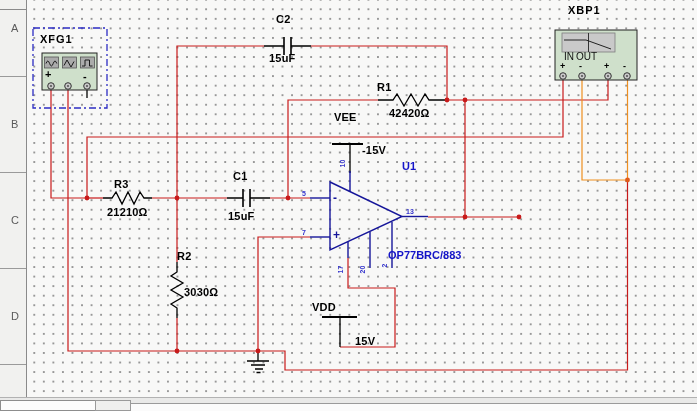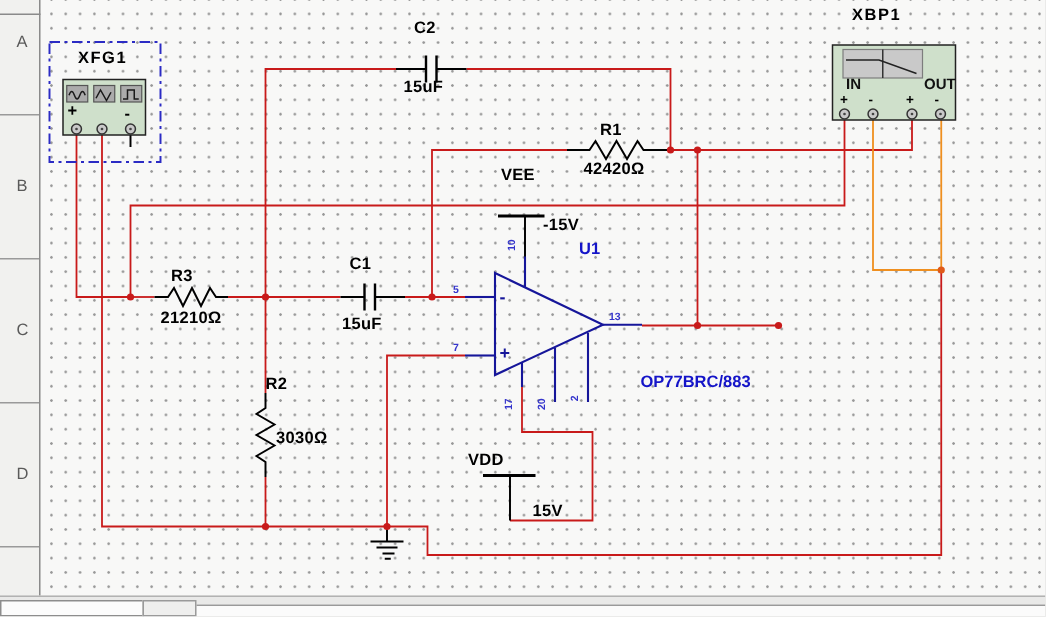--- a/index.html
+++ b/index.html
@@ -29,21 +29,21 @@
   .overlay{position:absolute;left:0;top:0;width:697px;height:411px;}
   
   .lbl{position:absolute;font-size:11px;font-weight:bold;color:#000;line-height:1;
        white-space:nowrap;letter-spacing:0.2px;}
   .blbl{position:absolute;font-size:11px;font-weight:bold;color:#1414c8;line-height:1;
         white-space:nowrap;}
   .pin{position:absolute;font-size:7px;font-weight:bold;color:#3535cc;line-height:1;}
   .pinrot{transform:rotate(-90deg);transform-origin:center center;width:12px;text-align:center;}
   .sgn{position:absolute;font-size:11px;font-weight:bold;color:#000;line-height:1;}
   .sgn2{position:absolute;font-size:9px;font-weight:bold;color:#000;line-height:1;}
-  .port{position:absolute;font-size:10px;font-weight:bold;color:#111;line-height:1;}
+  .port{position:absolute;font-size:10px;font-weight:normal;color:#111;line-height:1;}
   .opsgn{position:absolute;font-size:12px;font-weight:bold;color:#16169a;line-height:1;}
 </style>
 </head>
 <body>
 
 <div class="stage">
 
   <div class="canvas"></div>
 
   <div class="ruler">
@@ -181,49 +181,49 @@
         <circle cx="447" cy="100" r="2.4"></circle>
       <circle cx="465" cy="100" r="2.4"></circle>
         <circle cx="465" cy="217" r="2.4"></circle>
       <circle cx="519" cy="217" r="2.4"></circle>
         <circle cx="177" cy="351" r="2.4"></circle>
       <circle cx="258" cy="351" r="2.4"></circle>
       <circle cx="627.5" cy="180" r="2.4" fill="#e05a1a"></circle>
     </g>
   </svg>
 
-  <div class="lbl" style="left:52px;top:34px;letter-spacing:1px">XFG1</div>
+  <div class="lbl" style="left:40px;top:34px;letter-spacing:1px">XFG1</div>
   <div class="sgn" style="left:45px;top:69px">+</div>
   <div class="sgn" style="left:83px;top:71px">-</div>
 
   <div class="lbl" style="left:568px;top:5px;letter-spacing:1px">XBP1</div>
   <div class="port" style="left:564px;top:52px">IN</div>
-  <div class="port" style="left:616px;top:52px">OUT</div>
+  <div class="port" style="left:576px;top:52px">OUT</div>
   <div class="sgn2" style="left:560px;top:62px">+</div>
   <div class="sgn2" style="left:579px;top:62px">-</div>
   <div class="sgn2" style="left:604px;top:62px">+</div>
   <div class="sgn2" style="left:623px;top:62px">-</div>
 
   <div class="lbl" style="left:276px;top:14px">C2</div>
   <div class="lbl" style="left:269px;top:53px">15uF</div>
-  <div class="lbl" style="left:400px;top:82px">R1</div>
+  <div class="lbl" style="left:377px;top:82px">R1</div>
   <div class="lbl" style="left:389px;top:108px">42420Ω</div>
   <div class="lbl" style="left:114px;top:179px">R3</div>
   <div class="lbl" style="left:107px;top:207px">21210Ω</div>
   <div class="lbl" style="left:233px;top:171px">C1</div>
   <div class="lbl" style="left:228px;top:211px">15uF</div>
   <div class="lbl" style="left:177px;top:251px">R2</div>
   <div class="lbl" style="left:184px;top:287px">3030Ω</div>
   <div class="lbl" style="left:334px;top:112px">VEE</div>
   <div class="lbl" style="left:362px;top:145px">-15V</div>
   <div class="lbl" style="left:312px;top:302px">VDD</div>
   <div class="lbl" style="left:355px;top:336px">15V</div>
 
-  <div class="blbl" style="left:386px;top:161px">U1</div>
-  <div class="blbl" style="left:427px;top:250px">OP77BRC/883</div>
+  <div class="blbl" style="left:402px;top:161px">U1</div>
+  <div class="blbl" style="left:388px;top:250px">OP77BRC/883</div>
   <div class="opsgn" style="left:333px;top:192px">-</div>
   <div class="opsgn" style="left:333px;top:229px">+</div>
 
   <div class="pin" style="left:302px;top:190px">5</div>
   <div class="pin" style="left:302px;top:229px">7</div>
   <div class="pin" style="left:406px;top:208px">13</div>
   <div class="pin pinrot" style="left:336px;top:160px">10</div>
   <div class="pin pinrot" style="left:334px;top:266px">17</div>
   <div class="pin pinrot" style="left:356px;top:266px">20</div>
   <div class="pin pinrot" style="left:378px;top:262px">2</div>

